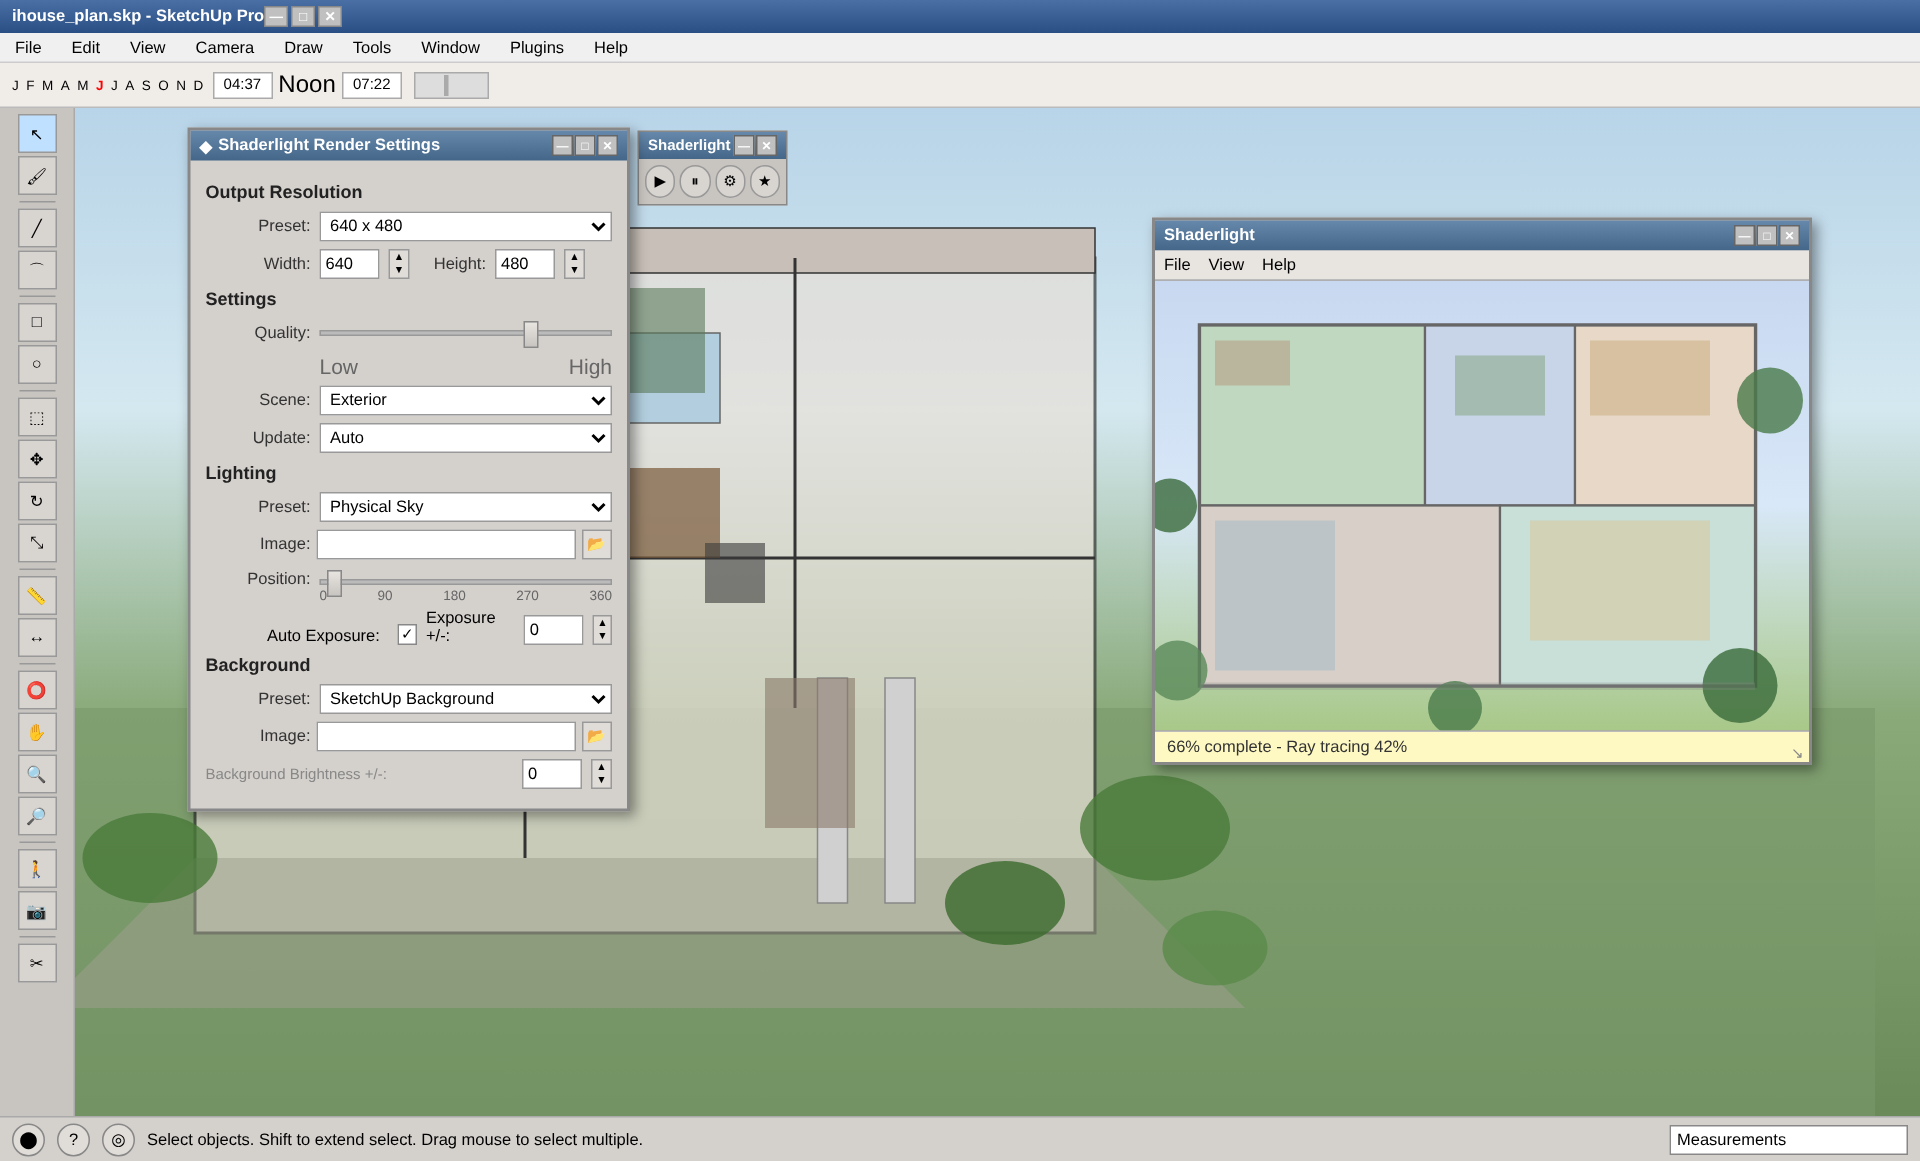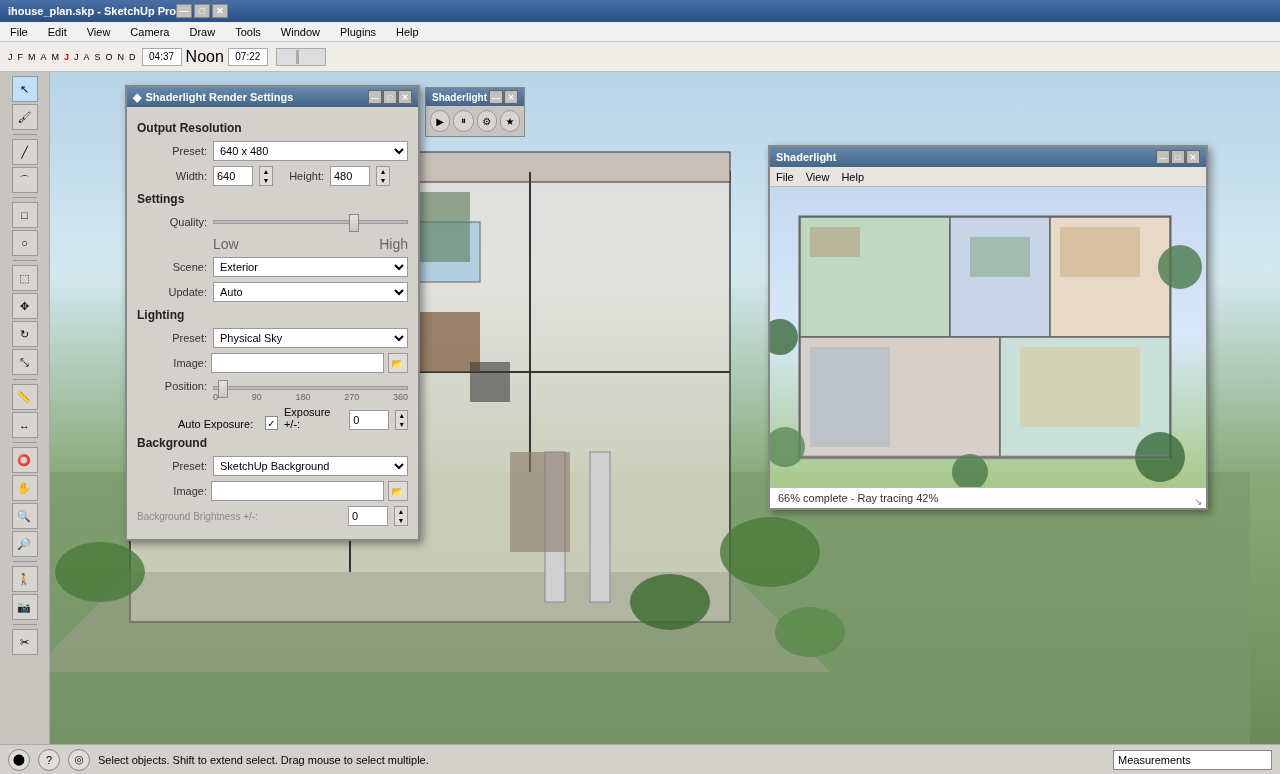--- a/index.html
+++ b/index.html
@@ -457,21 +457,21 @@
     .render-image-area {
       background: #888;
       height: 300px;
       position: relative;
       overflow: hidden;
     }
     .render-progress {
       padding: 4px 8px;
       font-size: 11px;
       color: #333;
-      background: #ffffff;
+      background: #fef9c3;
       border-top: 1px solid #bbb;
     }
     .resize-handle {
       position: absolute;
       bottom: 2px;
       right: 2px;
       width: 10px;
       height: 10px;
       cursor: se-resize;
       font-size: 10px;

